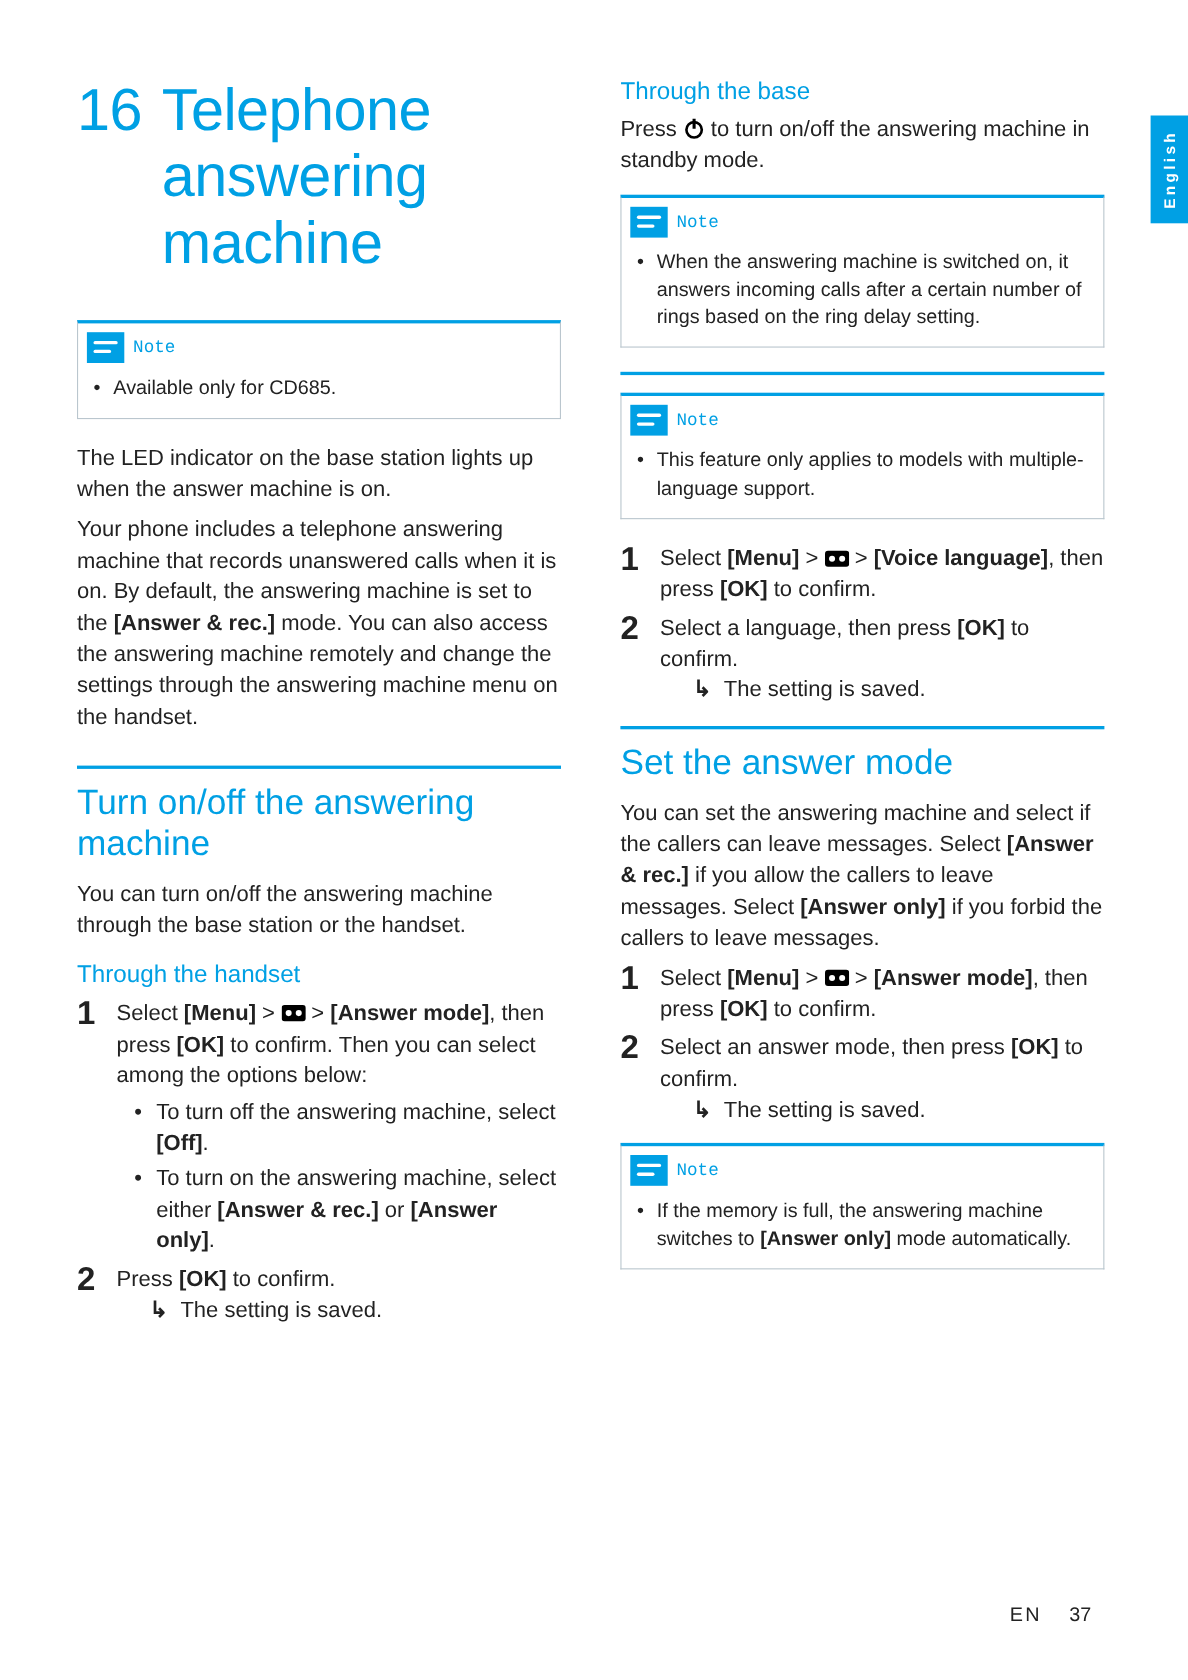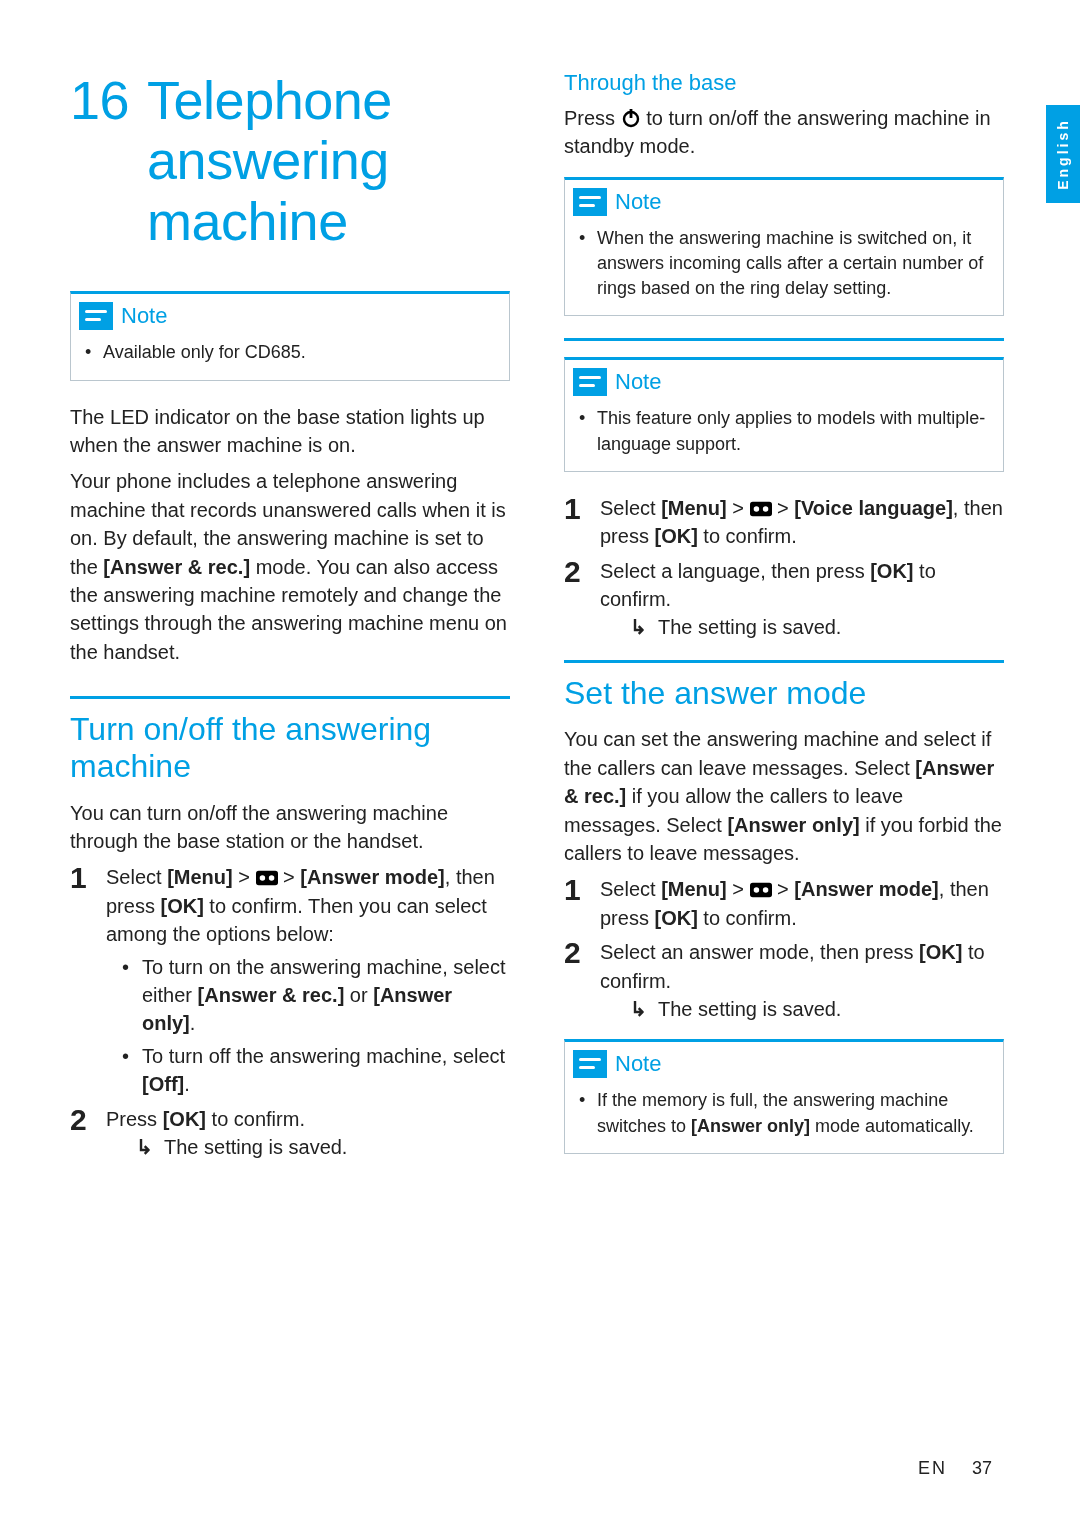--- a/index.html
+++ b/index.html
@@ -12,21 +12,21 @@
   h1.chapter { color: #00a0e4; font-weight: 400; font-size: 54px; line-height: 1.12; letter-spacing: -0.5px; margin-bottom: 40px; display: flex; gap: 18px; }
   h1.chapter .num { }
   h1.chapter .title { display: inline-block; }
   .rule { height: 3px; background: #00a0e4; border: none; margin-bottom: 12px; }
   h2.section { color: #00a0e4; font-weight: 400; font-size: 32px; line-height: 1.15; margin-bottom: 14px; }
   h3.subsection { color: #00a0e4; font-weight: 400; font-size: 22px; margin-bottom: 8px; }
   p { font-size: 20px; line-height: 1.42; margin-bottom: 8px; }
   .bold { font-weight: 700; }
   .note-box { border: 1px solid #bac6ce; border-top: 3px solid #00a0e4; margin: 16px 0 22px 0; }
   .note-head { display: flex; align-items: center; gap: 8px; padding: 8px 8px 6px 8px; }
-  .note-head .label { color: #00a0e4; font-size: 22px; }
+  .note-head .label { color: #00a0e4; font-size: 16px; font-family: Liberation Mono, monospace; }
   .note-icon { width: 34px; height: 28px; background: #00a0e4; position: relative; }
   .note-icon::before, .note-icon::after { content: ""; position: absolute; background: #fff; height: 3px; border-radius: 2px; }
   .note-icon::before { top: 8px; left: 6px; right: 6px; }
   .note-icon::after { top: 16px; left: 6px; right: 12px; }
   .note-body { padding: 4px 14px 14px 14px; font-size: 18px; line-height: 1.4; }
   .note-body ul { list-style: none; }
   .note-body li { position: relative; padding-left: 18px; }
   .note-body li::before { content: "•"; position: absolute; left: 0; top: 0; }
   ol.steps { list-style: none; counter-reset: step; margin-bottom: 14px; }
   ol.steps > li { counter-increment: step; position: relative; padding-left: 36px; font-size: 20px; line-height: 1.42; margin-bottom: 6px; }
@@ -75,36 +75,37 @@
 
       <p>The LED indicator on the base station lights up when the answer machine is on.</p>
       <p>
         <span>Your phone includes a telephone answering machine that records unanswered calls when it is on. By default, the answering machine is set to the </span><span class="bold">[Answer &amp; rec.]</span><span> mode. You can also access the answering machine remotely and change the settings through the answering machine menu on the handset.</span>
       </p>
 
       <hr class="rule gap-top">
       <h2 class="section">Turn on/off the answering machine</h2>
       <p>You can turn on/off the answering machine through the base station or the handset.</p>
 
+      <h3 class="subsection gap-top-s">Through the handset</h3>
 
       <ol class="steps">
         <li>
           <span>Select </span><span class="bold">[Menu]</span><span> &gt; </span><span class="icon-inline">
               <svg viewBox="0 0 24 16">
                 <rect x="0" y="0" width="24" height="16" rx="3" fill="#000"></rect>
                 <circle cx="7" cy="8" r="3" fill="#fff"></circle>
                 <circle cx="17" cy="8" r="3" fill="#fff"></circle>
               </svg>
             </span><span> &gt; </span><span class="bold">[Answer mode]</span><span>, then press </span><span class="bold">[OK]</span><span> to confirm. Then you can select among the options below:</span>
           <ul class="sub">
             <li>
-              <span>To turn on the answering machine, select either </span><span class="bold">[Answer &amp; rec.]</span><span> or </span><span class="bold">[Answer only]</span><span>.</span>
+              <span>To turn off the answering machine, select </span><span class="bold">[Off]</span><span>.</span>
             </li>
             <li>
-              <span>To turn off the answering machine, select </span><span class="bold">[Off]</span><span>.</span>
+              <span>To turn on the answering machine, select either </span><span class="bold">[Answer &amp; rec.]</span><span> or </span><span class="bold">[Answer only]</span><span>.</span>
             </li>
           </ul>
         </li>
         <li>
           <span>Press </span><span class="bold">[OK]</span><span> to confirm.</span>
           <div class="result">The setting is saved.</div>
         </li>
       </ol>
     </div>
 

